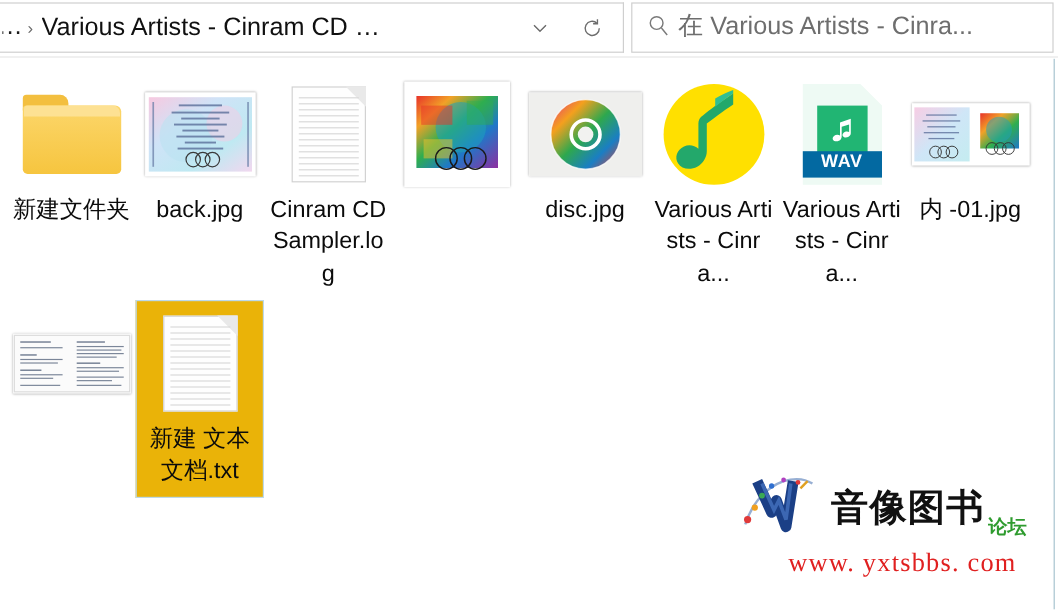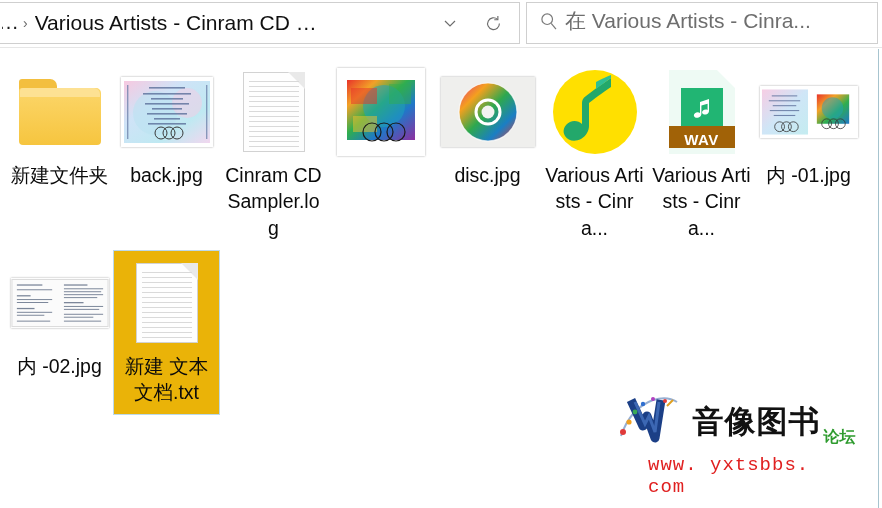--- a/index.html
+++ b/index.html
@@ -163,22 +163,22 @@
     border-left: 18px solid transparent;
     border-top: 18px solid #ffffff;
   }
   .ic-wav .note-block {
     position: absolute; left: 12px; top: 18px; width: 42px; height: 42px;
     background: #21b573;
     display: flex; align-items: center; justify-content: center;
   }
   .ic-wav .band {
     position: absolute; left: 0; bottom: 6px; width: 66px; height: 22px;
-    background: #a16207;
-    display: flex; align-items: flex-end; justify-content: center;
+    background: #0369a1;
+    display: flex; align-items: flex-start; justify-content: center;
   }
   .ic-wav .band span {
     color: #ffffff; font-size: 15px; font-weight: bold; letter-spacing: 0.5px;
     font-family: "Liberation Sans", sans-serif;
   }
 
   
   .photo { background:#fff; box-shadow: 0 0 2px rgba(0,0,0,.35); }
 
   
@@ -194,22 +194,22 @@
     font-family: "DejaVu Serif", "Liberation Serif", serif;
     font-size: 31px; font-weight: bold; color: #111;
     letter-spacing: 1px; margin-left: 2px;
   }
   #wm-cn-small {
     font-family: Liberation Sans, sans-serif;
     font-size: 16px; font-weight: bold; color: #2e9b2e;
     margin-left: 3px; align-self: flex-end; padding-bottom: 4px;
   }
   #wm-url {
-    font-family: Liberation Mono, monospace;
-    font-size: 19px; color: #e02020; letter-spacing: 1px;
+    font-family: Liberation Serif, serif;
+    font-size: 22px; color: #e02020; letter-spacing: 1px;
     margin-top: 2px;
     margin-left: 36px;
   }
 </style>
 </head>
 <body>
 
 <div id="explorer-window">
 
   <div id="top-bar">
@@ -471,21 +471,20 @@
               <rect x="54" y="19" width="34" height="1"></rect>
                 <rect x="54" y="24" width="20" height="1.3"></rect>
               <rect x="54" y="28" width="40" height="1"></rect>
                 <rect x="54" y="31" width="36" height="1"></rect>
               <rect x="54" y="36" width="40" height="1"></rect>
                 <rect x="54" y="39" width="30" height="1"></rect>
               <rect x="54" y="43" width="38" height="1"></rect>
             </g>
           </svg>
         </div>
-        <div class="file-label cjk">内 -02.jpg</div>
       </div>
 
       <div class="file-item selected">
         <div class="thumb-wrap">
           <div class="ic-doc">
             <div class="fold"></div>
             <div class="lines">
               <i></i>
                 <i></i>
                 <i></i>

